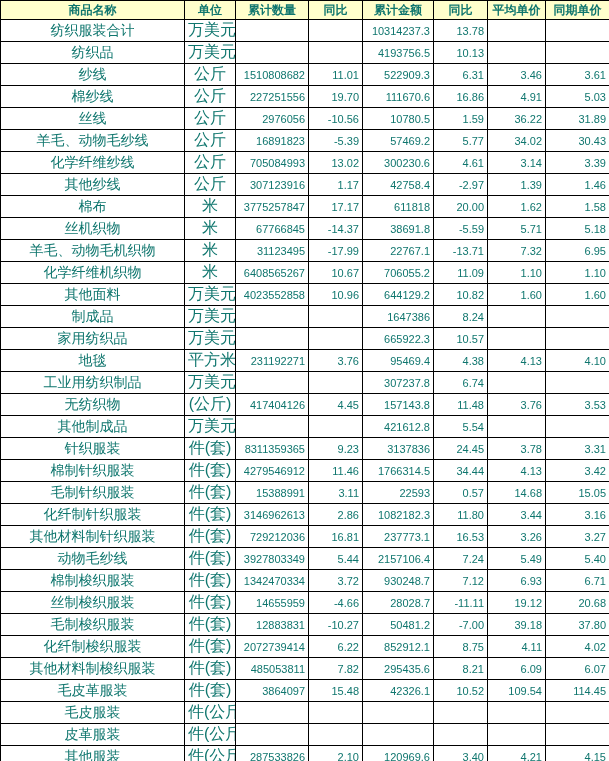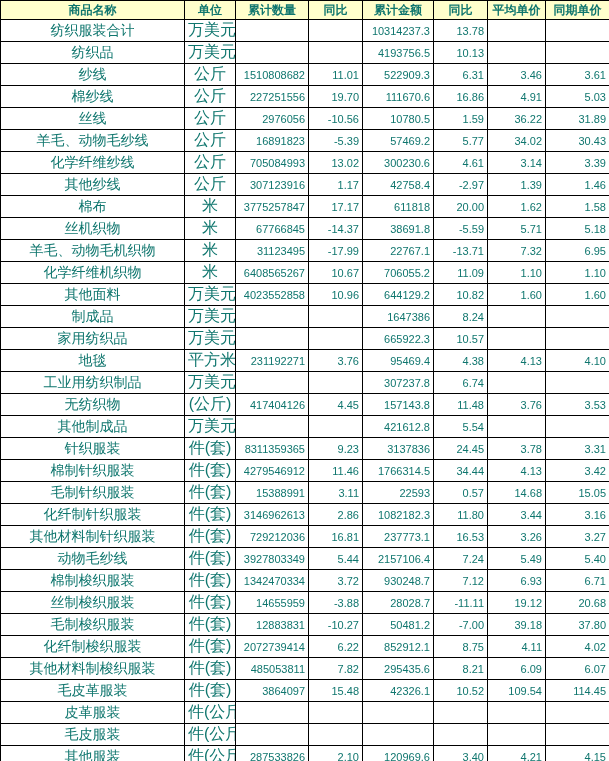--- a/index.html
+++ b/index.html
@@ -324,21 +324,21 @@
         <td class="num">3.72</td>
         <td class="num">930248.7</td>
         <td class="num">7.12</td>
         <td class="num">6.93</td>
         <td class="num">6.71</td>
       </tr>
       <tr>
         <td class="name ind2">丝制梭织服装</td>
         <td class="unit">件(套)</td>
         <td class="num">14655959</td>
-        <td class="num">-3.88</td>
+        <td class="num">-4.66</td>
         <td class="num">28028.7</td>
         <td class="num">-11.11</td>
         <td class="num">19.12</td>
         <td class="num">20.68</td>
       </tr>
       <tr>
         <td class="name ind2">毛制梭织服装</td>
         <td class="unit">件(套)</td>
         <td class="num">12883831</td>
         <td class="num">-10.27</td>
@@ -371,31 +371,31 @@
         <td class="name ind1">毛皮革服装</td>
         <td class="unit">件(套)</td>
         <td class="num">3864097</td>
         <td class="num">15.48</td>
         <td class="num">42326.1</td>
         <td class="num">10.52</td>
         <td class="num">109.54</td>
         <td class="num">114.45</td>
       </tr>
       <tr>
+        <td class="name ind2">毛皮服装</td>
+        <td class="unit">件(公斤)</td>
+        <td class="num"></td>
+        <td class="num"></td>
+        <td class="num"></td>
+        <td class="num"></td>
+        <td class="num"></td>
+        <td class="num"></td>
+      </tr>
+      <tr>
         <td class="name ind2">皮革服装</td>
-        <td class="unit">件(公斤)</td>
-        <td class="num"></td>
-        <td class="num"></td>
-        <td class="num"></td>
-        <td class="num"></td>
-        <td class="num"></td>
-        <td class="num"></td>
-      </tr>
-      <tr>
-        <td class="name ind2">毛皮服装</td>
         <td class="unit">件(公斤)</td>
         <td class="num"></td>
         <td class="num"></td>
         <td class="num"></td>
         <td class="num"></td>
         <td class="num"></td>
         <td class="num"></td>
       </tr>
       <tr>
         <td class="name ind1">其他服装</td>

